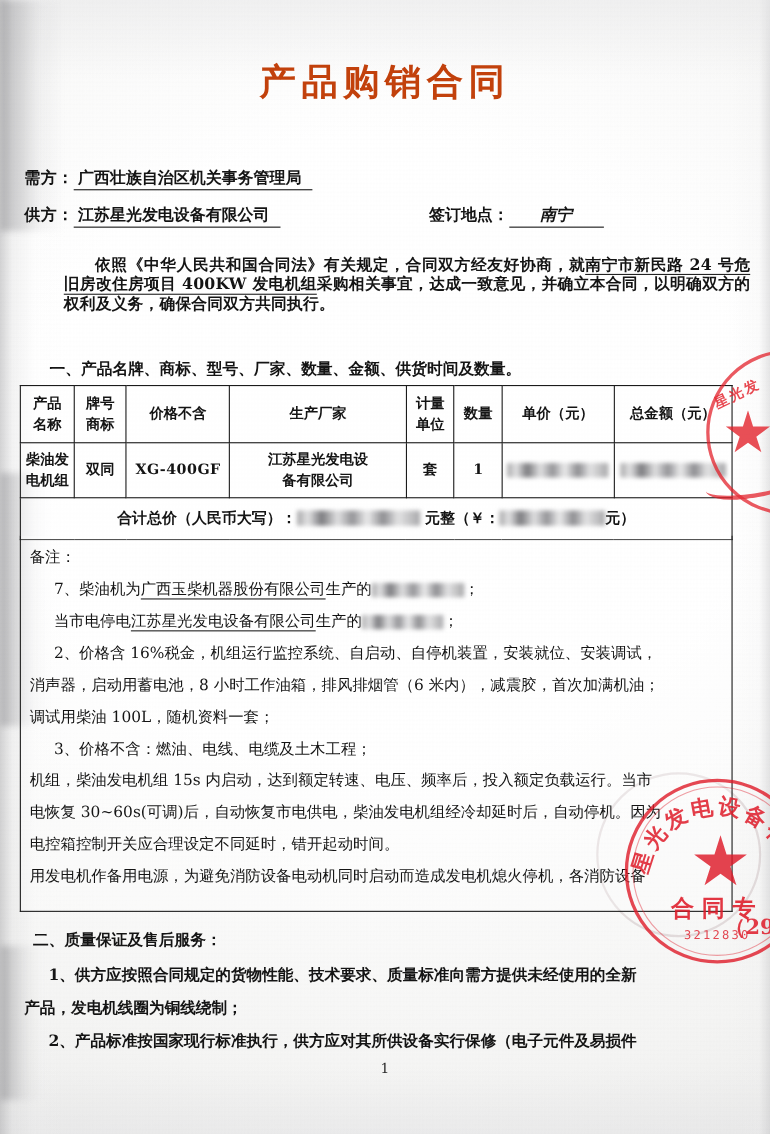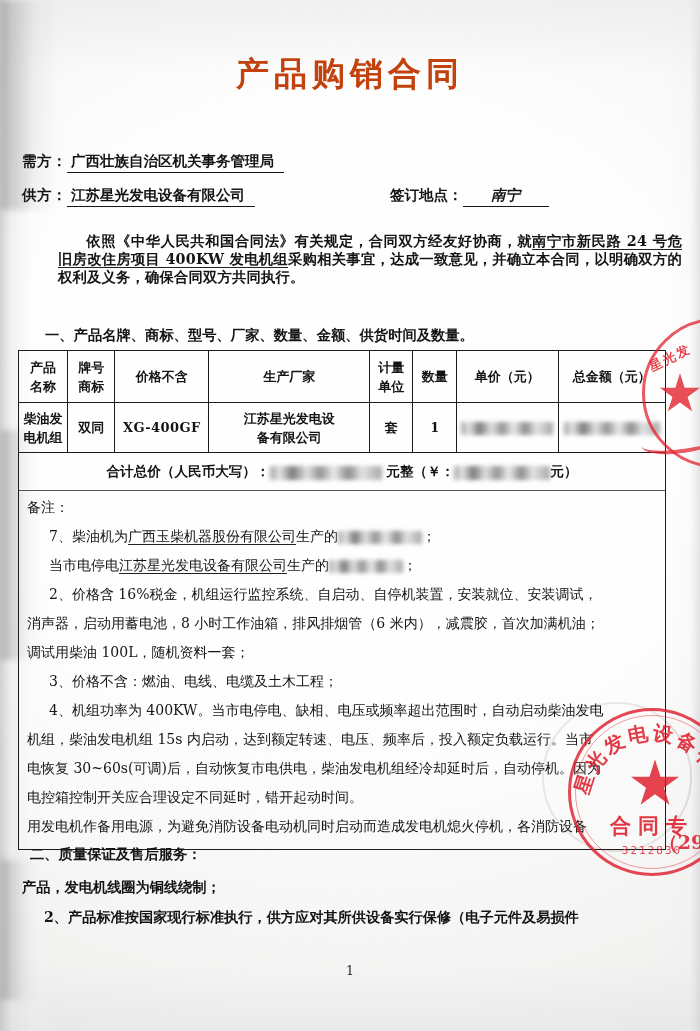--- a/index.html
+++ b/index.html
@@ -411,30 +411,30 @@
     <div class="rm-cont">
       <span>当市电停电</span><span class="ul">江苏星光发电设备有限公司</span><span>生产的</span><span class="redact w6"></span><span>；</span>
     </div>
 
     <div class="rm-item">2、价格含 16%税金，机组运行监控系统、自启动、自停机装置，安装就位、安装调试，</div>
     <div class="rm-flush">消声器，启动用蓄电池，8 小时工作油箱，排风排烟管（6 米内），减震胶，首次加满机油；</div>
     <div class="rm-flush">调试用柴油 100L，随机资料一套；</div>
 
     <div class="rm-item">3、价格不含：燃油、电线、电缆及土木工程；</div>
 
-    <div class="rm-item">4、机组功率为 400KW。当市电停电、缺相、电压或频率超出范围时，自动启动柴油发电</div>
     <div class="rm-flush">机组，柴油发电机组 15s 内启动，达到额定转速、电压、频率后，投入额定负载运行。当市</div>
     <div class="rm-flush">电恢复 30~60s(可调)后，自动恢复市电供电，柴油发电机组经冷却延时后，自动停机。因为</div>
     <div class="rm-flush">电控箱控制开关应合理设定不同延时，错开起动时间。</div>
     <div class="rm-flush">用发电机作备用电源，为避免消防设备电动机同时启动而造成发电机熄火停机，各消防设备</div>
   </div>
 
   <div id="section-two">二、质量保证及售后服务：</div>
 
   <div id="clause-list">
+    <div class="ci">1、供方应按照合同规定的货物性能、技术要求、质量标准向需方提供未经使用的全新</div>
     <div class="cc">产品，发电机线圈为铜线绕制；</div>
     <div class="ci">2、产品标准按国家现行标准执行，供方应对其所供设备实行保修（电子元件及易损件</div>
   </div>
 
   <div id="page-number">1</div>
 </div>
 
 <div class="seal" id="seal-top">
   <div class="arc">星光发</div>
   <div class="star"></div>

